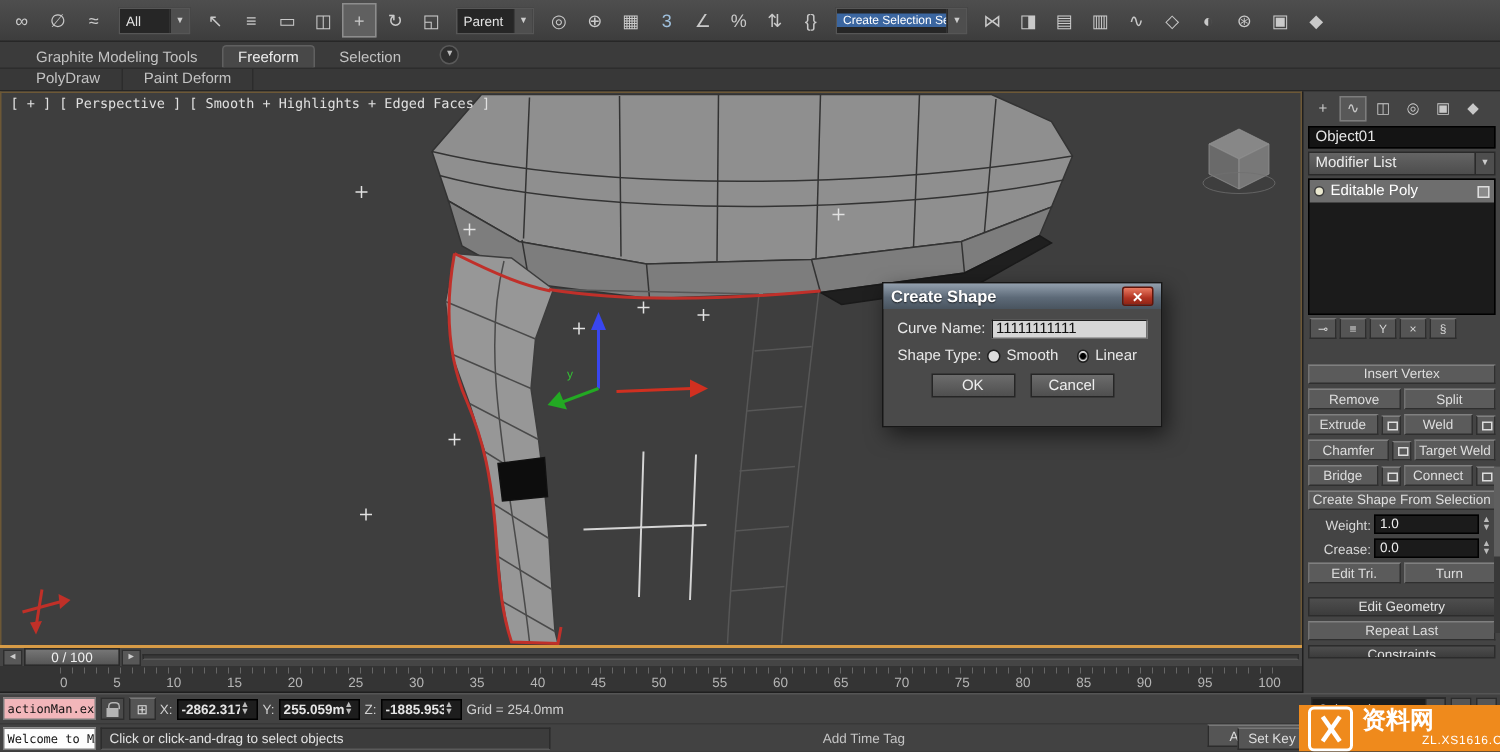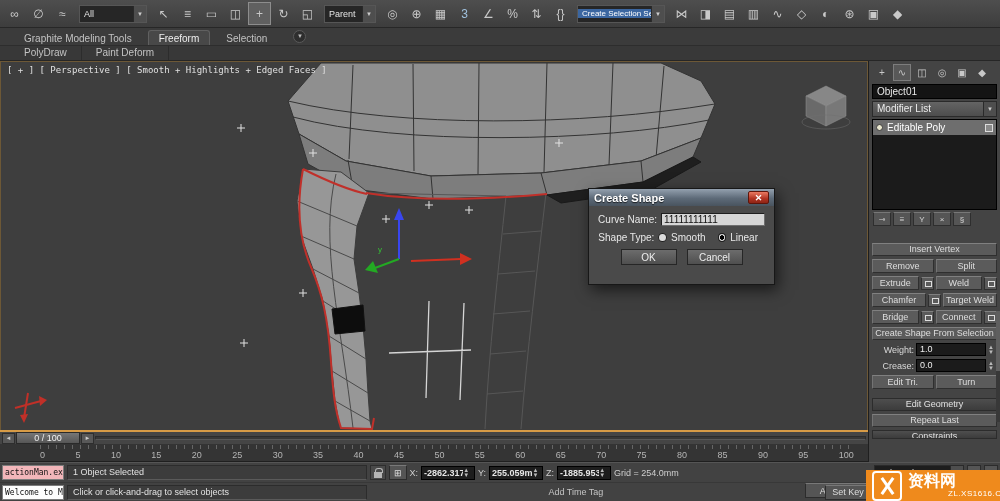--- a/index.html
+++ b/index.html
@@ -14,21 +14,21 @@
   .tbtn { width:23px; height:23px; background:transparent; border:1px solid transparent;
           color:#c9c9c9; font-size:12px; line-height:20px; text-align:center; }
   .tbtn.active { background:#606060; border:1px solid #8d8d8d; }
   .tdrop { height:18px; display:flex; align-items:center; background:#262626; border:1px solid #565656;
            color:#e3e3e3; font-size:9px; margin:0 3px; }
   .tdrop > span:first-child { padding:0 4px; flex:1; white-space:nowrap; overflow:hidden; }
   .darr { width:13px; height:100%; background:#4e4e4e; border-left:1px solid #2a2a2a; color:#ccc;
           font-size:6px; display:flex; align-items:center; justify-content:center; }
   .tdrop.combo { width:88px; }
   .tdrop.combo > span:first-child { background:#3b66a0; color:#fff; font-size:8px; }
-  .tdrop.w46 { width:68px; } .tdrop.w50 { width:52px; }
+  .tdrop.w46 { width:48px; } .tdrop.w50 { width:52px; }
 
   
   .ribbontabs { height:18px; background:#3b3b3b; display:flex; align-items:flex-end; padding:0 14px; gap:6px;
                 border-bottom:1px solid #2d2d2d; }
   .rtab { font-size:10px; color:#c2c2c2; padding:2px 10px 1px; }
   .rtab.active { background:#484848; border:1px solid #606060; border-bottom:none;
                  border-radius:3px 3px 0 0; color:#eee; }
   .rmenu { width:13px; height:13px; border-radius:50%; background:#2e2e2e; border:1px solid #5a5a5a;
            color:#bbb; font-size:6px; line-height:11px; text-align:center; margin:0 0 2px 10px; }
   .ribbonsub { height:15px; background:#383838; display:flex; align-items:center; padding:0 10px;
@@ -416,21 +416,20 @@
       <button class="pbtn">Repeat Last</button>
       <div class="rollhead clip">Constraints</div>
     </div>
     <div class="pscroll"></div>
   </div>
 </div>
 
 <div class="statusbar">
   <div class="srow">
     <div class="macro">actionMan.exec</div>
-    <div class="sfieldwide">1 Object Selected</div>
     <button class="slock"></button>
     <button class="sbtn2">⊞</button>
     <span class="coordlbl">X:</span>
     <div class="sfield">
         <span>-2862.317</span>
         <span class="spinner">
           <i>▲</i>
           <i>▼</i>
         </span>
       </div>

